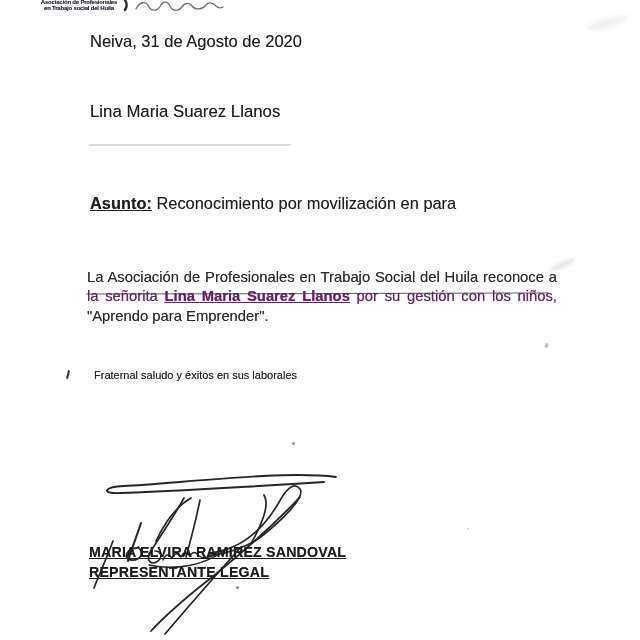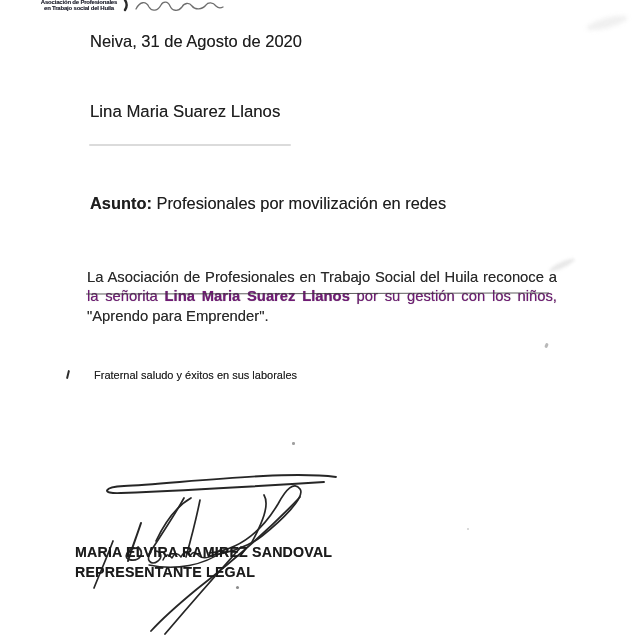--- a/index.html
+++ b/index.html
@@ -7,41 +7,41 @@
     position:relative;
     width:640px;height:640px;
     background:#ffffff;
     overflow:hidden;
     font-family:"Liberation Sans","DejaVu Sans",sans-serif;
     color:#222222;
     border-radius:19px;
   }
   .abs{position:absolute;}
   .scan{text-shadow:0 0 0.5px rgba(40,40,40,0.55);}
-  .b{font-weight:bold;}
+  .b{font-weight:bold;text-decoration:underline;}
 
   .letterhead-org{
     left:33px;top:0px;width:92px;
     font-size:6px;font-weight:bold;line-height:5.7px;
     letter-spacing:-0.2px;text-align:center;color:#33343f;
     text-shadow:0 0 0.4px rgba(40,40,60,0.6);
   }
   .date-line{left:90px;top:32px;font-size:16.5px;color:#1e1e1e;}
   .recipient{left:90px;top:100px;font-size:16.8px;line-height:23px;color:#202020;}
   .subject{left:90px;top:194px;font-size:16.4px;color:#1e1e1e;}
   .para{
     left:87px;top:268px;width:470px;
     font-size:14.8px;line-height:19.4px;color:#2a2a2a;
   }
   .jline{text-align:justify;text-align-last:justify;}
   .line-faded{color:#701a75;text-shadow:0 0 0.7px rgba(86,86,86,0.8);}
   .closing{left:94px;top:369px;font-size:11px;color:#212121;}
   .sig-block{
-    left:75px;top:543px;font-size:14.2px;font-weight:bold;
-    line-height:19.5px;letter-spacing:0.2px;color:#1b1b1b;
+    left:89px;top:543px;font-size:14.2px;font-weight:bold;
+    line-height:19.5px;letter-spacing:0.2px;color:#1b1b1b;text-decoration:underline;
   }
 
   .ink-overlay{left:0;top:0;width:640px;height:640px;pointer-events:none;}
   .flourish-svg{left:122px;top:0;width:102px;height:13px;pointer-events:none;}
 
   
   .strike-line{
     left:86px;top:293px;width:463px;height:1.4px;
     background:rgba(60,60,60,0.82);transform:rotate(-0.15deg);
   }
@@ -85,21 +85,21 @@
   </svg>
 
   <div class="abs date-line scan">Neiva, 31 de Agosto de 2020</div>
 
   <div class="abs recipient scan">
     <div>Lina Maria Suarez Llanos</div>
   </div>
   <div class="abs underline-smudge"></div>
 
   <div class="abs subject scan">
-    <span class="b">Asunto:</span><span> Profesionales por movilización en redes</span>
+    <span class="b">Asunto:</span><span> Reconocimiento por movilización en para</span>
   </div>
 
   <div class="abs para scan">
     <div class="jline">La Asociación de Profesionales en Trabajo Social del Huila reconoce a</div>
     <div class="jline line-faded">
       <span>la señorita </span><span class="b">Lina Maria Suarez Llanos</span><span> por su gestión con los niños,</span>
     </div>
     <div>"Aprendo para Emprender".</div>
   </div>
   <div class="abs strike-line"></div>

